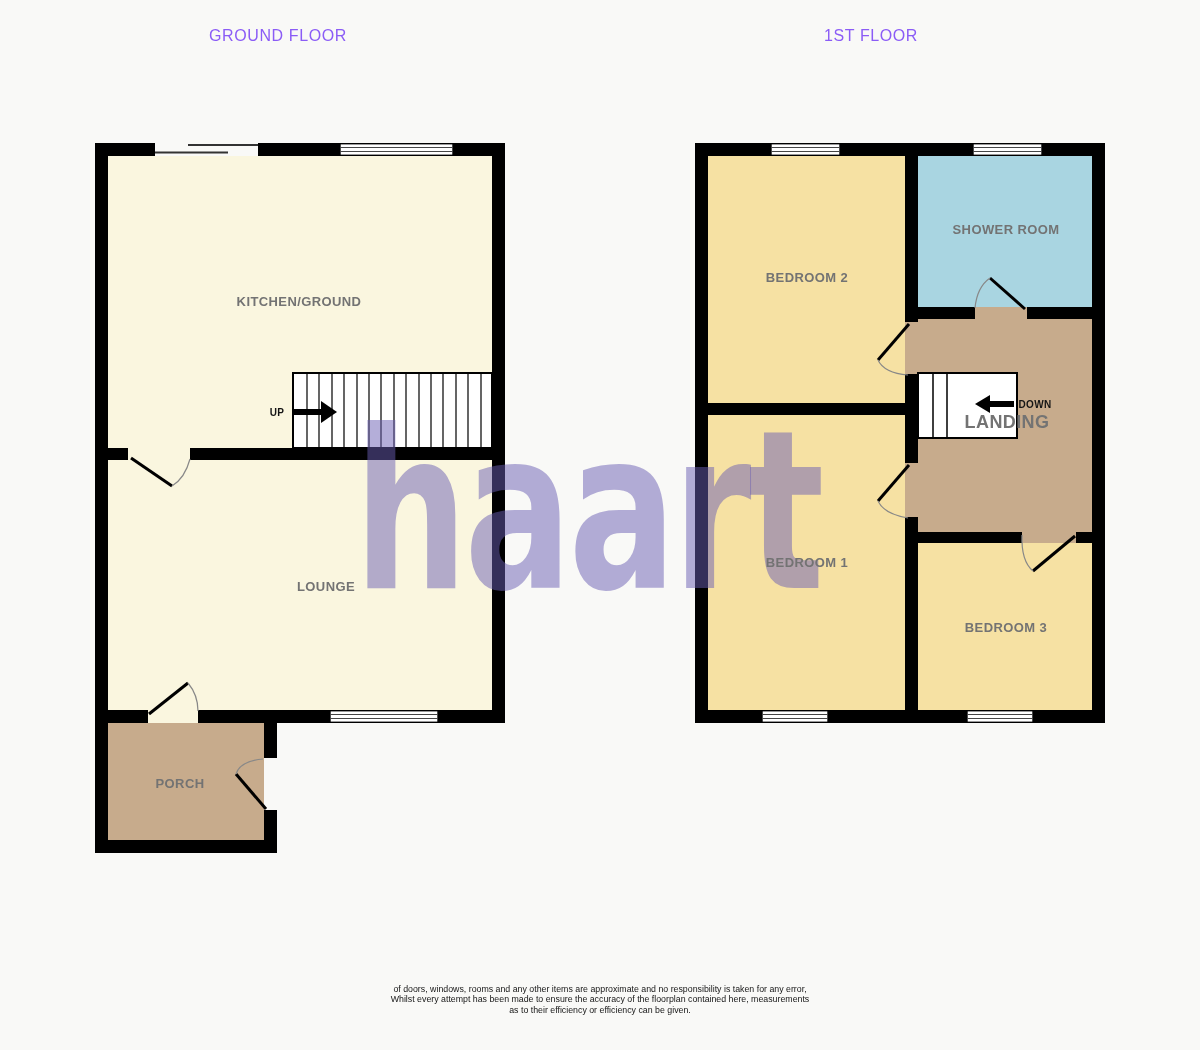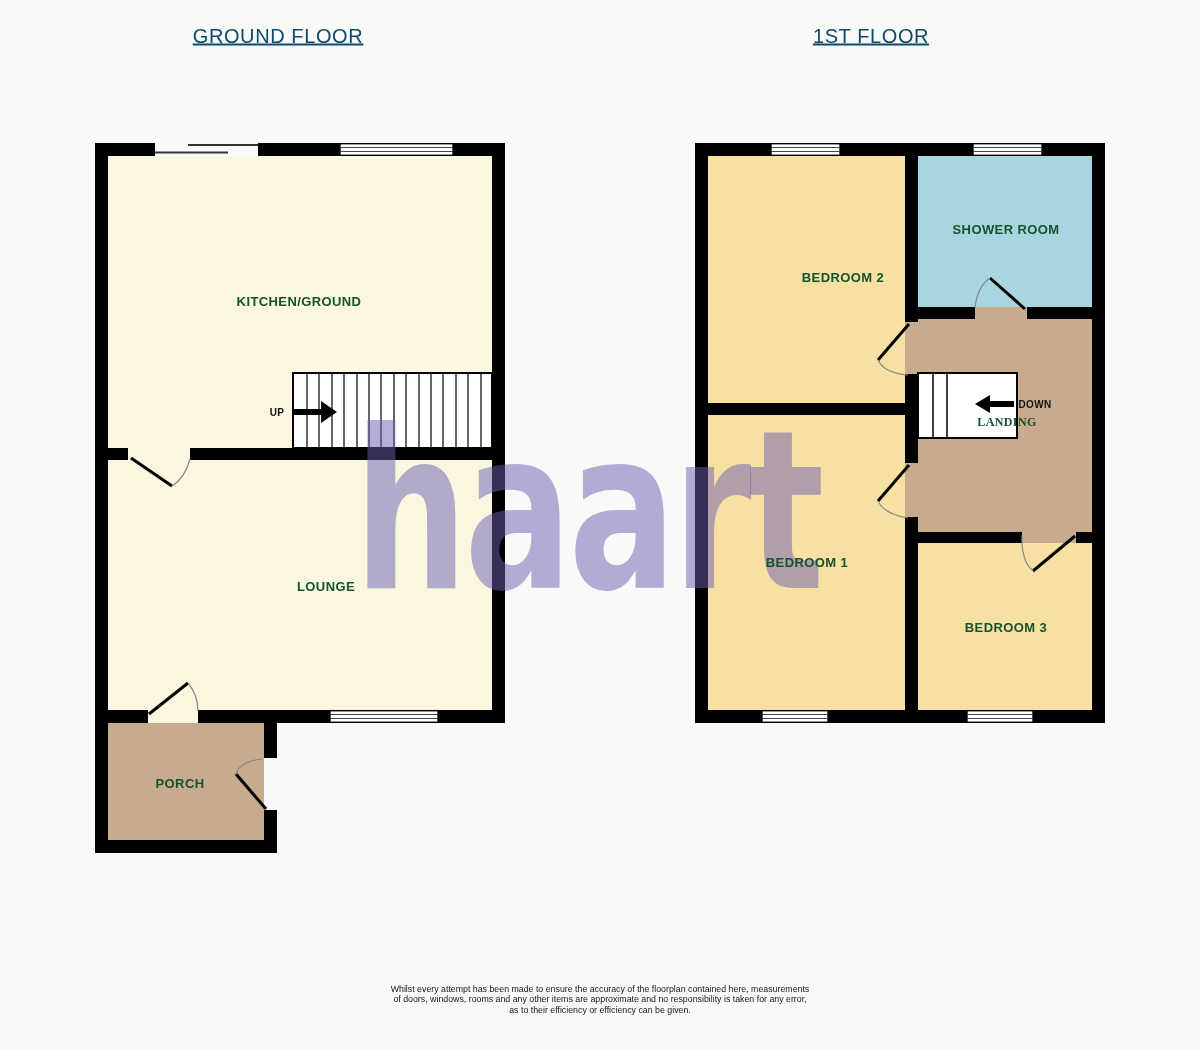--- a/index.html
+++ b/index.html
@@ -3,27 +3,26 @@
 <meta charset="utf-8">
 <style>
   html,body{margin:0;padding:0;}
   body{
     width:1200px;height:1050px;position:relative;overflow:hidden;
     background:#f9f9f7;
     font-family:"Liberation Sans", sans-serif;
   }
   .floor-title{
     position:absolute;transform:translate(-50%,-50%);
-    font-size:20px;color:#0c4a6e;letter-spacing:0.6px;white-space:nowrap;
+    font-size:16px;color:#8b5cf6;letter-spacing:0.6px;white-space:nowrap;
     z-index:7;
-    text-decoration:underline;
   }
   .room-label{
     position:absolute;transform:translate(-50%,-50%);
-    font-size:13px;font-weight:bold;color:#14532d;letter-spacing:0.4px;
+    font-size:13px;font-weight:bold;color:#737373;letter-spacing:0.4px;
     white-space:nowrap;z-index:7;
   }
   .small-label{
     position:absolute;transform:translate(-50%,-50%);
     font-size:10px;font-weight:bold;color:#151515;letter-spacing:0.3px;
     white-space:nowrap;z-index:7;
   }
   #plan-svg{position:absolute;left:0;top:0;z-index:2;}
   #watermark{
     position:absolute;left:354px;top:400px;z-index:6;
@@ -165,24 +164,24 @@
   </g>
 </svg>
 
 <div id="watermark">haart</div>
 
 <div class="room-label" style="left:299px;top:301px;">KITCHEN/GROUND</div>
 <div class="room-label" style="left:300px;top:586px;margin-left:26px;">LOUNGE</div>
 <div class="room-label" style="left:180px;top:783px;">PORCH</div>
 <div class="small-label" style="left:277px;top:412px;">UP</div>
 
-<div class="room-label" style="left:807px;top:277px;margin-left:36px;">BEDROOM 2</div>
+<div class="room-label" style="left:807px;top:277px;">BEDROOM 2</div>
 <div class="room-label" style="left:1006px;top:229px;">SHOWER ROOM</div>
 <div class="room-label" style="left:807px;top:562px;">BEDROOM 1</div>
 <div class="room-label" style="left:1006px;top:627px;">BEDROOM 3</div>
-<div class="room-label" style="left:1007px;top:422px;font-size:12px;font-family:Liberation Serif, serif;">LANDING</div>
+<div class="room-label" style="left:1007px;top:422px;font-size:18px;">LANDING</div>
 <div class="small-label" style="left:1035px;top:404px;text-align:right;">DOWN</div>
 
 <div id="disclaimer">
+  <div>of doors, windows, rooms and any other items are approximate and no responsibility is taken for any error,</div>
   <div>Whilst every attempt has been made to ensure the accuracy of the floorplan contained here, measurements</div>
-  <div>of doors, windows, rooms and any other items are approximate and no responsibility is taken for any error,</div>
   <div>as to their efficiency or efficiency can be given.</div>
 </div>
 
 </body></html>

